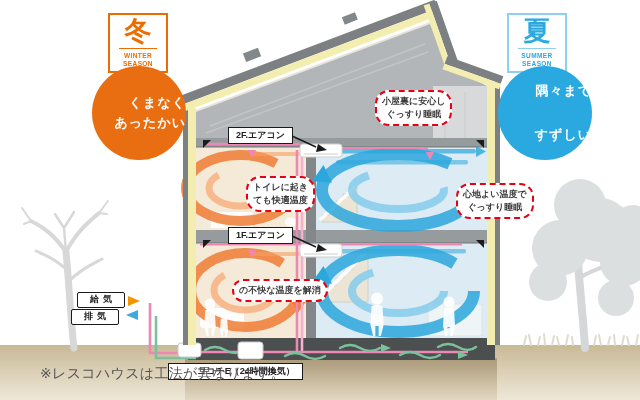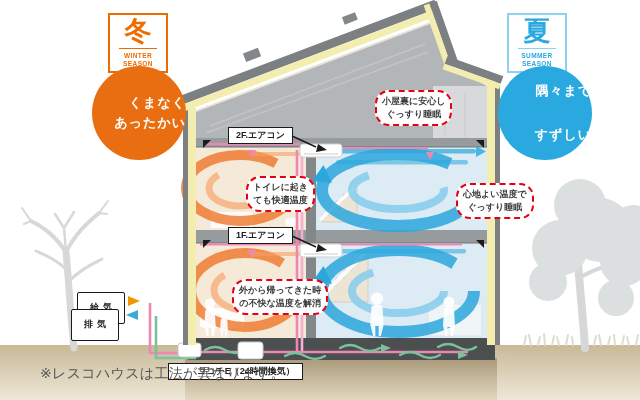--- a/index.html
+++ b/index.html
@@ -25,21 +25,21 @@
 
   .callout{position:absolute;background:#fff;border:2px dashed #e60012;border-radius:14px;
     padding:3px 5px;font-size:9px;font-weight:bold;line-height:1.45;color:#3a3a3a;
     text-align:center;white-space:nowrap;}
   .callout span{display:block;}
 
   .equip{position:absolute;background:#fff;border:1.5px solid #1a1a1a;border-radius:0;
     padding:2px 7px;font-size:9px;font-weight:bold;color:#222;white-space:nowrap;line-height:1.2;}
 
   .minibox{position:absolute;background:#fff;border:1.5px solid #1a1a1a;border-radius:2px;
-    padding:9px 0;width:46px;text-align:center;font-size:9px;font-weight:bold;color:#222;
+    padding:1px 0;width:46px;text-align:center;font-size:9px;font-weight:bold;color:#222;
     letter-spacing:4px;text-indent:4px;line-height:1.3;}
 
   .flowarrow{position:absolute;width:0;height:0;border-top:5px solid transparent;border-bottom:5px solid transparent;}
   .flowarrow.right{border-left:12px solid #f29600;}
   .flowarrow.left{border-right:12px solid #3fa9dc;}
 
   .footnote{position:absolute;font-size:14px;color:#555;letter-spacing:.3px;}
 </style>
 </head>
 <body>
@@ -275,21 +275,20 @@
   </div>
   <div class="callout" style="left:246px;top:176px;">
     <span>トイレに起き</span>
       <span>ても快適温度</span>
   </div>
   <div class="callout" style="left:456px;top:183px;">
     <span>心地よい温度で</span>
       <span>ぐっすり睡眠</span>
   </div>
   <div class="callout" style="left:232px;top:279px;">
-    <span>外から帰ってきた時</span>
       <span>の不快な温度を解消</span>
   </div>
 
   <div class="equip" style="left:228px;top:127px;">2F.エアコン</div>
   <div class="equip" style="left:228px;top:227px;">1F.エアコン</div>
   <div class="equip" style="left:168px;top:363px;padding-left:28px;">ココチE（24時間換気）</div>
 
   <div class="minibox" style="left:77px;top:292px;">給気</div>
   <div class="flowarrow right" style="left:128px;top:296px;"></div>
   <div class="minibox" style="left:71px;top:309px;">排気</div>

